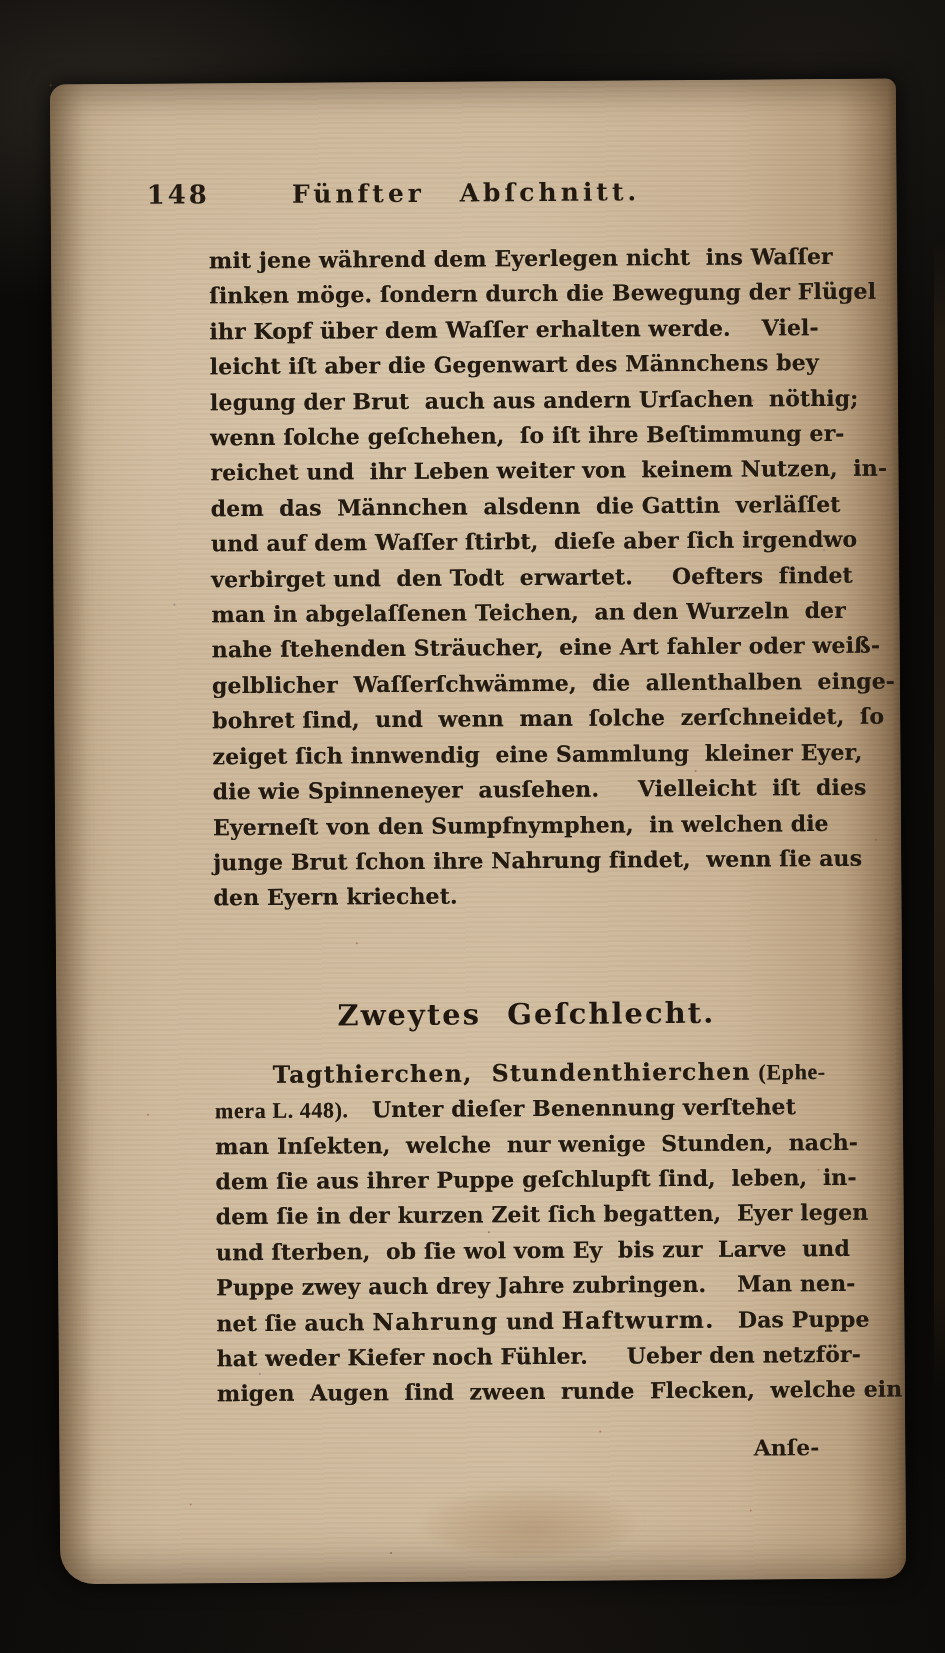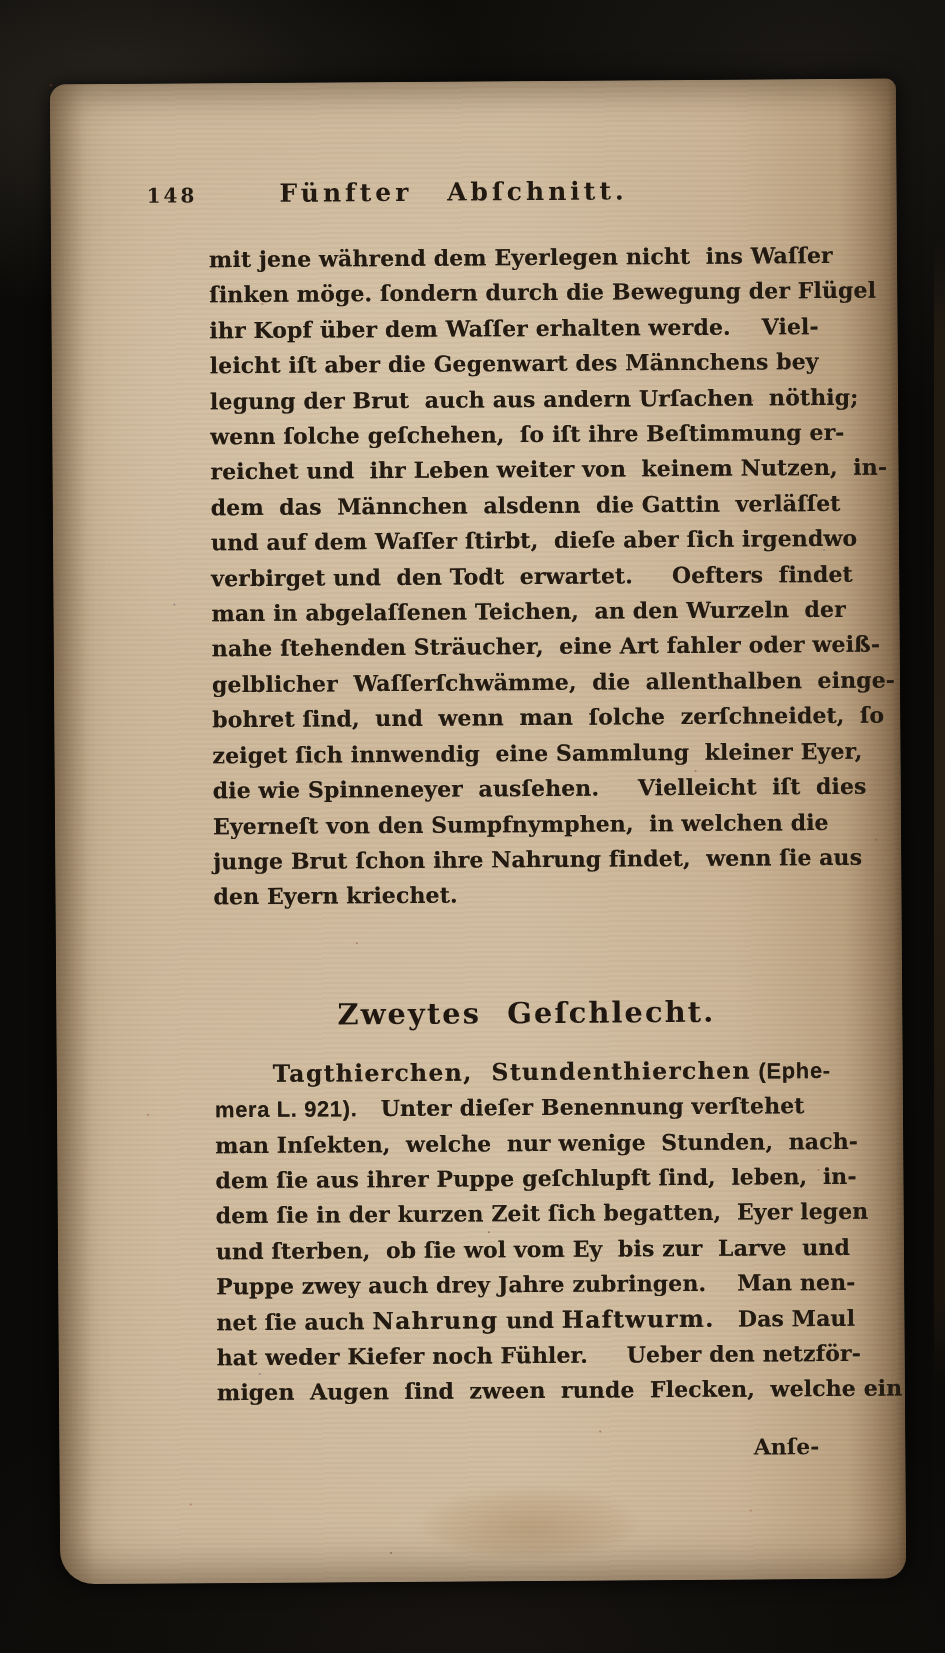--- a/index.html
+++ b/index.html
@@ -20,36 +20,36 @@
       repeating-linear-gradient(180deg, rgba(125,100,70,.045) 0 2px, rgba(255,250,235,.03) 2px 5px),
       radial-gradient(ellipse 600px 400px at 40% 22%, rgba(255,248,230,.18), transparent 70%),
       radial-gradient(ellipse 700px 500px at 55% 75%, rgba(255,246,226,.10), transparent 75%),
       linear-gradient(90deg, #ab9271 0%, #c6b091 4%, #cdb79a 12%, #cfba9d 55%, #c9b294 80%, #b89f7e 93%, #94795a 99%, #7a6246 100%),
       #c9b294;
     box-shadow: inset 0 14px 30px rgba(70,50,30,.28), inset 0 -18px 38px rgba(70,50,30,.30), inset 22px 0 34px rgba(70,50,30,.22), 0 0 22px rgba(0,0,0,.8);
     color:#221a11;
   }
   .text-flow{position:absolute;left:158px;top:96px;width:624px;font-weight:bold;}
   .page-header{display:flex;align-items:baseline;gap:82px;margin-left:-62px;white-space:pre;}
-  .page-number{font-size:20px;letter-spacing:3px;color:#241c12;}
+  .page-number{font-size:26px;letter-spacing:3px;color:#241c12;}
   .running-title{font-size:25px;letter-spacing:4px;word-spacing:22px;color:#221a10;}
   .para{margin-top:0;}
   .para .line{
     white-space:pre;line-height:35.4px;font-size:22px;letter-spacing:.1px;
     color:#231b11;text-shadow:0 0 .6px rgba(35,27,17,.55);
   }
   .para1{margin-top:34px;}
   .section-heading{
     margin:78px 0 0 0;font-size:29px;font-weight:bold;text-align:center;
     letter-spacing:2px;word-spacing:14px;color:#201810;line-height:44px;
   }
   .para2{margin-top:20px;}
   .para2 .line:first-child{text-indent:58px;}
   .emph{font-size:1.07em;letter-spacing:1.3px;}
-  .antiqua{font-family:Liberation Sans, sans-serif;font-weight:bold;letter-spacing:.6px;}
+  .antiqua{font-family:Liberation Serif, serif;font-weight:bold;letter-spacing:.6px;}
   .catchword{
     margin-top:22px;padding-right:22px;text-align:right;font-size:22px;
     line-height:35px;color:#231b11;white-space:pre;
   }
   
   .smudge{position:absolute;filter:blur(3px);color:rgba(95,88,70,.16);font-size:22px;font-weight:bold;white-space:pre;letter-spacing:2px;pointer-events:none;}
   .smudge.s1{left:200px;top:478px;}
   .smudge.s2{left:140px;top:840px;width:600px;}
   .smudge.s3{left:150px;top:100px;font-size:24px;}
   .stain{
@@ -107,27 +107,27 @@
         <div class="line">die wie Spinneneyer  ausſehen.     Vielleicht  iſt  dies</div>
         <div class="line">Eyerneſt von den Sumpfnymphen,  in welchen die</div>
         <div class="line">junge Brut ſchon ihre Nahrung findet,  wenn ſie aus</div>
         <div class="line">den Eyern kriechet.</div>
       </div>
 
     <h2 class="section-heading">Zweytes  Geſchlecht.</h2>
 
     <div class="para para2">
         <div class="line"><span class="emph">Tagthierchen,  Stundenthierchen</span><span> </span><span class="antiqua">(Ephe-</span></div>
-        <div class="line"><span class="antiqua">mera L. 921).</span><span>   Unter dieſer Benennung verſtehet</span></div>
+        <div class="line"><span class="antiqua">mera L. 448).</span><span>   Unter dieſer Benennung verſtehet</span></div>
         <div class="line">man Inſekten,  welche  nur wenige  Stunden,  nach-</div>
         <div class="line">dem ſie aus ihrer Puppe geſchlupft ſind,  leben,  in-</div>
         <div class="line">dem ſie in der kurzen Zeit ſich begatten,  Eyer legen</div>
         <div class="line">und ſterben,  ob ſie wol vom Ey  bis zur  Larve  und</div>
         <div class="line">Puppe zwey auch drey Jahre zubringen.    Man nen-</div>
-        <div class="line"><span>net ſie auch </span><span class="emph">Nahrung</span><span> und </span><span class="emph">Haftwurm.</span><span>   Das Maul</span></div>
+        <div class="line"><span>net ſie auch </span><span class="emph">Nahrung</span><span> und </span><span class="emph">Haftwurm.</span><span>   Das Puppe</span></div>
         <div class="line">hat weder Kiefer noch Fühler.     Ueber den netzför-</div>
         <div class="line">migen  Augen  ſind  zween  runde  Flecken,  welche ein</div>
       </div>
 
     <div class="catchword">Anſe-</div>
   </div>
 
   <div class="stain"></div>
   <div class="specks"></div>
 </div>

